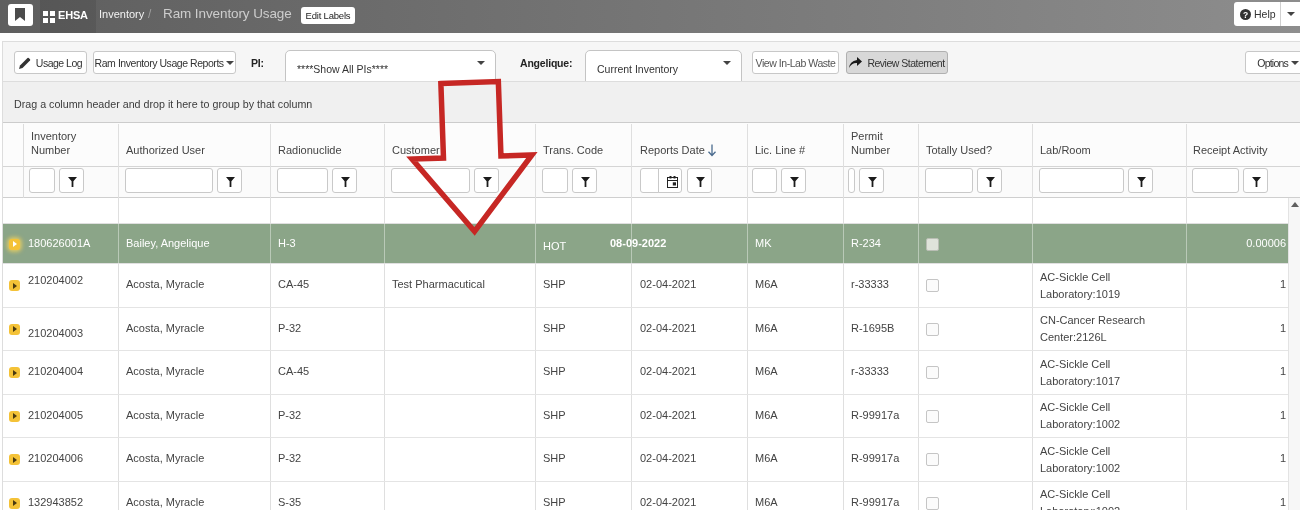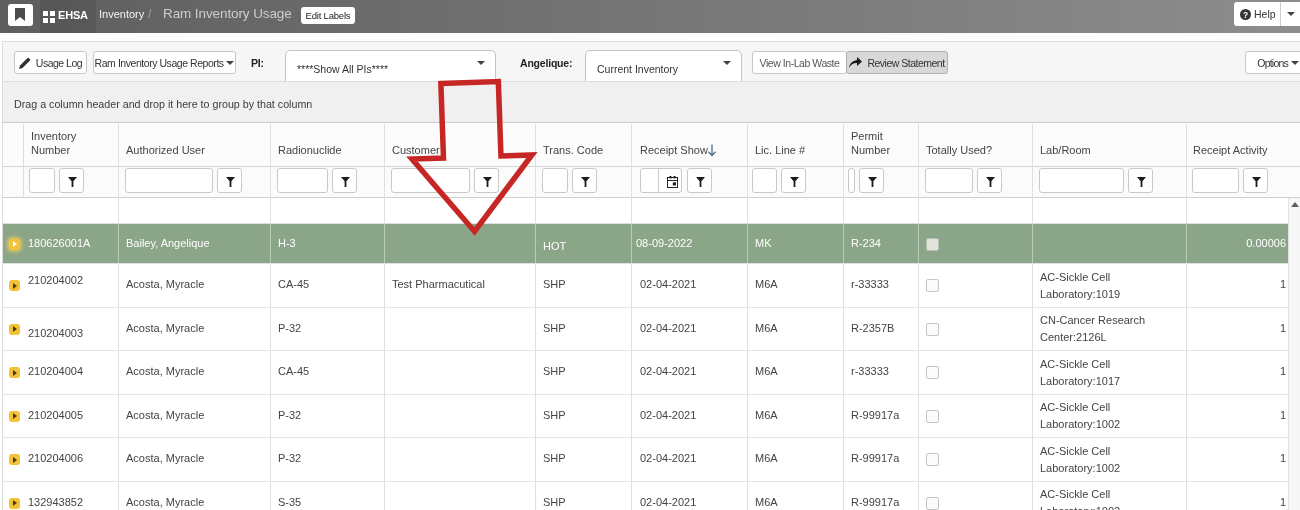--- a/index.html
+++ b/index.html
@@ -79,41 +79,41 @@
   <svg width="12" height="12" viewBox="0 0 12 12" style="margin-right:5px;">
     <path d="M0 12 L1 8.5 L8.5 1 Q9 .5 9.7 1 L11 2.3 Q11.5 3 11 3.5 L3.5 11 Z" fill="#333"></path>
   </svg>
     <span style="letter-spacing:-0.5px;">Usage Log</span>
 </div>
 <div class="btn" style="left:93px;width:143px;"><span style="letter-spacing:-0.45px;">Ram Inventory Usage Reports</span>&nbsp;<span class="caret"></span></div>
 <div class="lbl" style="left:251px;">PI:</div>
 <div class="sel" style="left:285px;width:211px;padding-left:11px;">****Show All PIs****<span class="caret" style="position:absolute;right:10px;top:10px;"></span></div>
 <div class="lbl" style="left:520px;">Angelique:</div>
 <div class="sel" style="left:585px;width:157px;padding-left:11px;">Current Inventory<span class="caret" style="position:absolute;right:10px;top:10px;"></span></div>
-<div class="btn" style="left:752px;width:95px;color:#555;letter-spacing:-0.45px;">View In-Lab Waste</div>
+<div class="btn" style="left:752px;width:87px;color:#555;letter-spacing:-0.45px;">View In-Lab Waste</div>
 <div class="btn" style="left:846px;width:102px;background:#d8d8d8;border-color:#b0b0b0;">
   <svg width="13" height="11" viewBox="0 0 13 11" style="margin-right:5px;">
     <path d="M8 0 L13 4.5 L8 9 L8 6 Q3 5.5 0 11 Q0.5 4.5 8 3 Z" fill="#1a1a1a"></path>
   </svg>
     <span style="letter-spacing:-0.5px;">Review Statement</span>
 </div>
 <div class="btn" style="left:1245px;width:66px;"><span style="letter-spacing:-0.8px;">Options</span>&nbsp;<span class="caret"></span></div>
 
 <div class="abs" style="left:3px;top:81px;width:1297px;height:42px;background:#f0f0f0;border-top:1px solid #ddd;border-bottom:1px solid #ccc;"></div>
 <div class="abs" style="left:14px;top:98px;font-size:10.7px;color:#3c3c3c;">Drag a column header and drop it here to group by that column</div>
 
 <div class="abs" style="left:3px;top:123px;width:1297px;height:44px;background:#fcfcfc;border-bottom:1px solid #d5d5d5;"></div>
 <div class="abs" style="left:3px;top:167px;width:1297px;height:31px;background:#fbfbfb;border-bottom:1px solid #cfcfcf;"></div>
 
 <div class="hdrcell" style="left:31px;">Inventory<br>Number</div>
 <div class="hdrcell" style="left:126px;">Authorized User</div>
 <div class="hdrcell" style="left:278px;">Radionuclide</div>
 <div class="hdrcell" style="left:392px;">Customer</div>
 <div class="hdrcell" style="left:543px;">Trans. Code</div>
-<div class="hdrcell" style="left:640px;">Receipt Show</div>
+<div class="hdrcell" style="left:640px;">Reports Date</div>
 <svg class="abs" style="left:707px;top:143px;" width="10" height="14" viewBox="0 0 10 14">
   <path d="M5 1.5 V12 M1.5 8.8 L5 12.5 L8.5 8.8" stroke="#4a6b8e" stroke-width="1.3" fill="none"></path>
 </svg>
 <div class="hdrcell" style="left:755px;">Lic. Line #</div>
 <div class="hdrcell" style="left:851px;">Permit<br>Number</div>
 <div class="hdrcell" style="left:926px;">Totally Used?</div>
 <div class="hdrcell" style="left:1040px;">Lab/Room</div>
 <div class="hdrcell" style="left:1193px;">Receipt Activity</div>
 
 <div class="fin" style="left:29px;width:26px;"></div>
@@ -172,21 +172,21 @@
     <div class="abs" style="left:747px;top:224px;width:1px;height:39px;background:rgba(255,255,255,0.4);"></div>
     <div class="abs" style="left:843px;top:224px;width:1px;height:39px;background:rgba(255,255,255,0.4);"></div>
     <div class="abs" style="left:918px;top:224px;width:1px;height:39px;background:rgba(255,255,255,0.4);"></div>
     <div class="abs" style="left:1032px;top:224px;width:1px;height:39px;background:rgba(255,255,255,0.4);"></div>
     <div class="abs" style="left:1186px;top:224px;width:1px;height:39px;background:rgba(255,255,255,0.4);"></div>
 <div class="playic gr" style="top:238.5px;box-shadow:0 0 4px 1.5px rgba(248,214,90,.85);"></div>
 <div class="cell" style="left:28px;top:236.5px;color:#fff;">180626001A</div>
 <div class="cell" style="left:126px;top:236.5px;color:#fff;">Bailey, Angelique</div>
 <div class="cell" style="left:278px;top:236.5px;color:#fff;">H-3</div>
 <div class="cell" style="left:543px;top:240px;color:#fff;">HOT</div>
-<div class="cell" style="left:636px;top:236.5px;color:#fff;">08-09-2022</div>
+<div class="cell" style="left:610px;top:236.5px;color:#fff;font-weight:bold;">08-09-2022</div>
 <div class="cell" style="left:755px;top:236.5px;color:#fff;">MK</div>
 <div class="cell" style="left:851px;top:236.5px;color:#fff;">R-234</div>
 <div class="cb" style="top:237.5px;background:#dfe3da;border-color:#b9beb4;"></div>
 <div class="cell" style="right:14px;top:236.5px;color:#fff;">0.00006</div>
 <div class="abs" style="left:3px;top:306.5px;width:1285px;height:1px;background:#e4e4e4;"></div>
 <div class="playic" style="top:280.2px;"></div>
 <div class="cell" style="left:28px;top:274px;color:#444;">210204002</div>
 <div class="cell" style="left:126px;top:278.2px;color:#444;">Acosta, Myracle</div>
 <div class="cell" style="left:278px;top:278.2px;color:#444;">CA-45</div>
 <div class="cell" style="left:392px;top:278.2px;color:#444;">Test Pharmacutical</div>
@@ -198,21 +198,21 @@
 <div class="lab2" style="top:268.6px;">AC-Sickle Cell<br>Laboratory:1019</div>
 <div class="cell" style="right:14px;top:278.2px;">1</div>
 <div class="abs" style="left:3px;top:350.0px;width:1285px;height:1px;background:#e4e4e4;"></div>
 <div class="playic" style="top:323.8px;"></div>
 <div class="cell" style="left:28px;top:327px;color:#444;">210204003</div>
 <div class="cell" style="left:126px;top:321.8px;color:#444;">Acosta, Myracle</div>
 <div class="cell" style="left:278px;top:321.8px;color:#444;">P-32</div>
 <div class="cell" style="left:543px;top:321.8px;color:#444;">SHP</div>
 <div class="cell" style="left:640px;top:321.8px;color:#444;">02-04-2021</div>
 <div class="cell" style="left:755px;top:321.8px;color:#444;">M6A</div>
-<div class="cell" style="left:851px;top:321.8px;color:#444;">R-2357B</div>
+<div class="cell" style="left:851px;top:321.8px;color:#444;">R-1695B</div>
 <div class="cb" style="top:322.8px;"></div>
 <div class="lab2" style="top:312.1px;">CN-Cancer Research<br>Center:2126L</div>
 <div class="cell" style="right:14px;top:321.8px;">1</div>
 <div class="abs" style="left:3px;top:393.5px;width:1285px;height:1px;background:#e4e4e4;"></div>
 <div class="playic" style="top:367.2px;"></div>
 <div class="cell" style="left:28px;top:365.2px;color:#444;">210204004</div>
 <div class="cell" style="left:126px;top:365.2px;color:#444;">Acosta, Myracle</div>
 <div class="cell" style="left:278px;top:365.2px;color:#444;">CA-45</div>
 <div class="cell" style="left:543px;top:365.2px;color:#444;">SHP</div>
 <div class="cell" style="left:640px;top:365.2px;color:#444;">02-04-2021</div>

